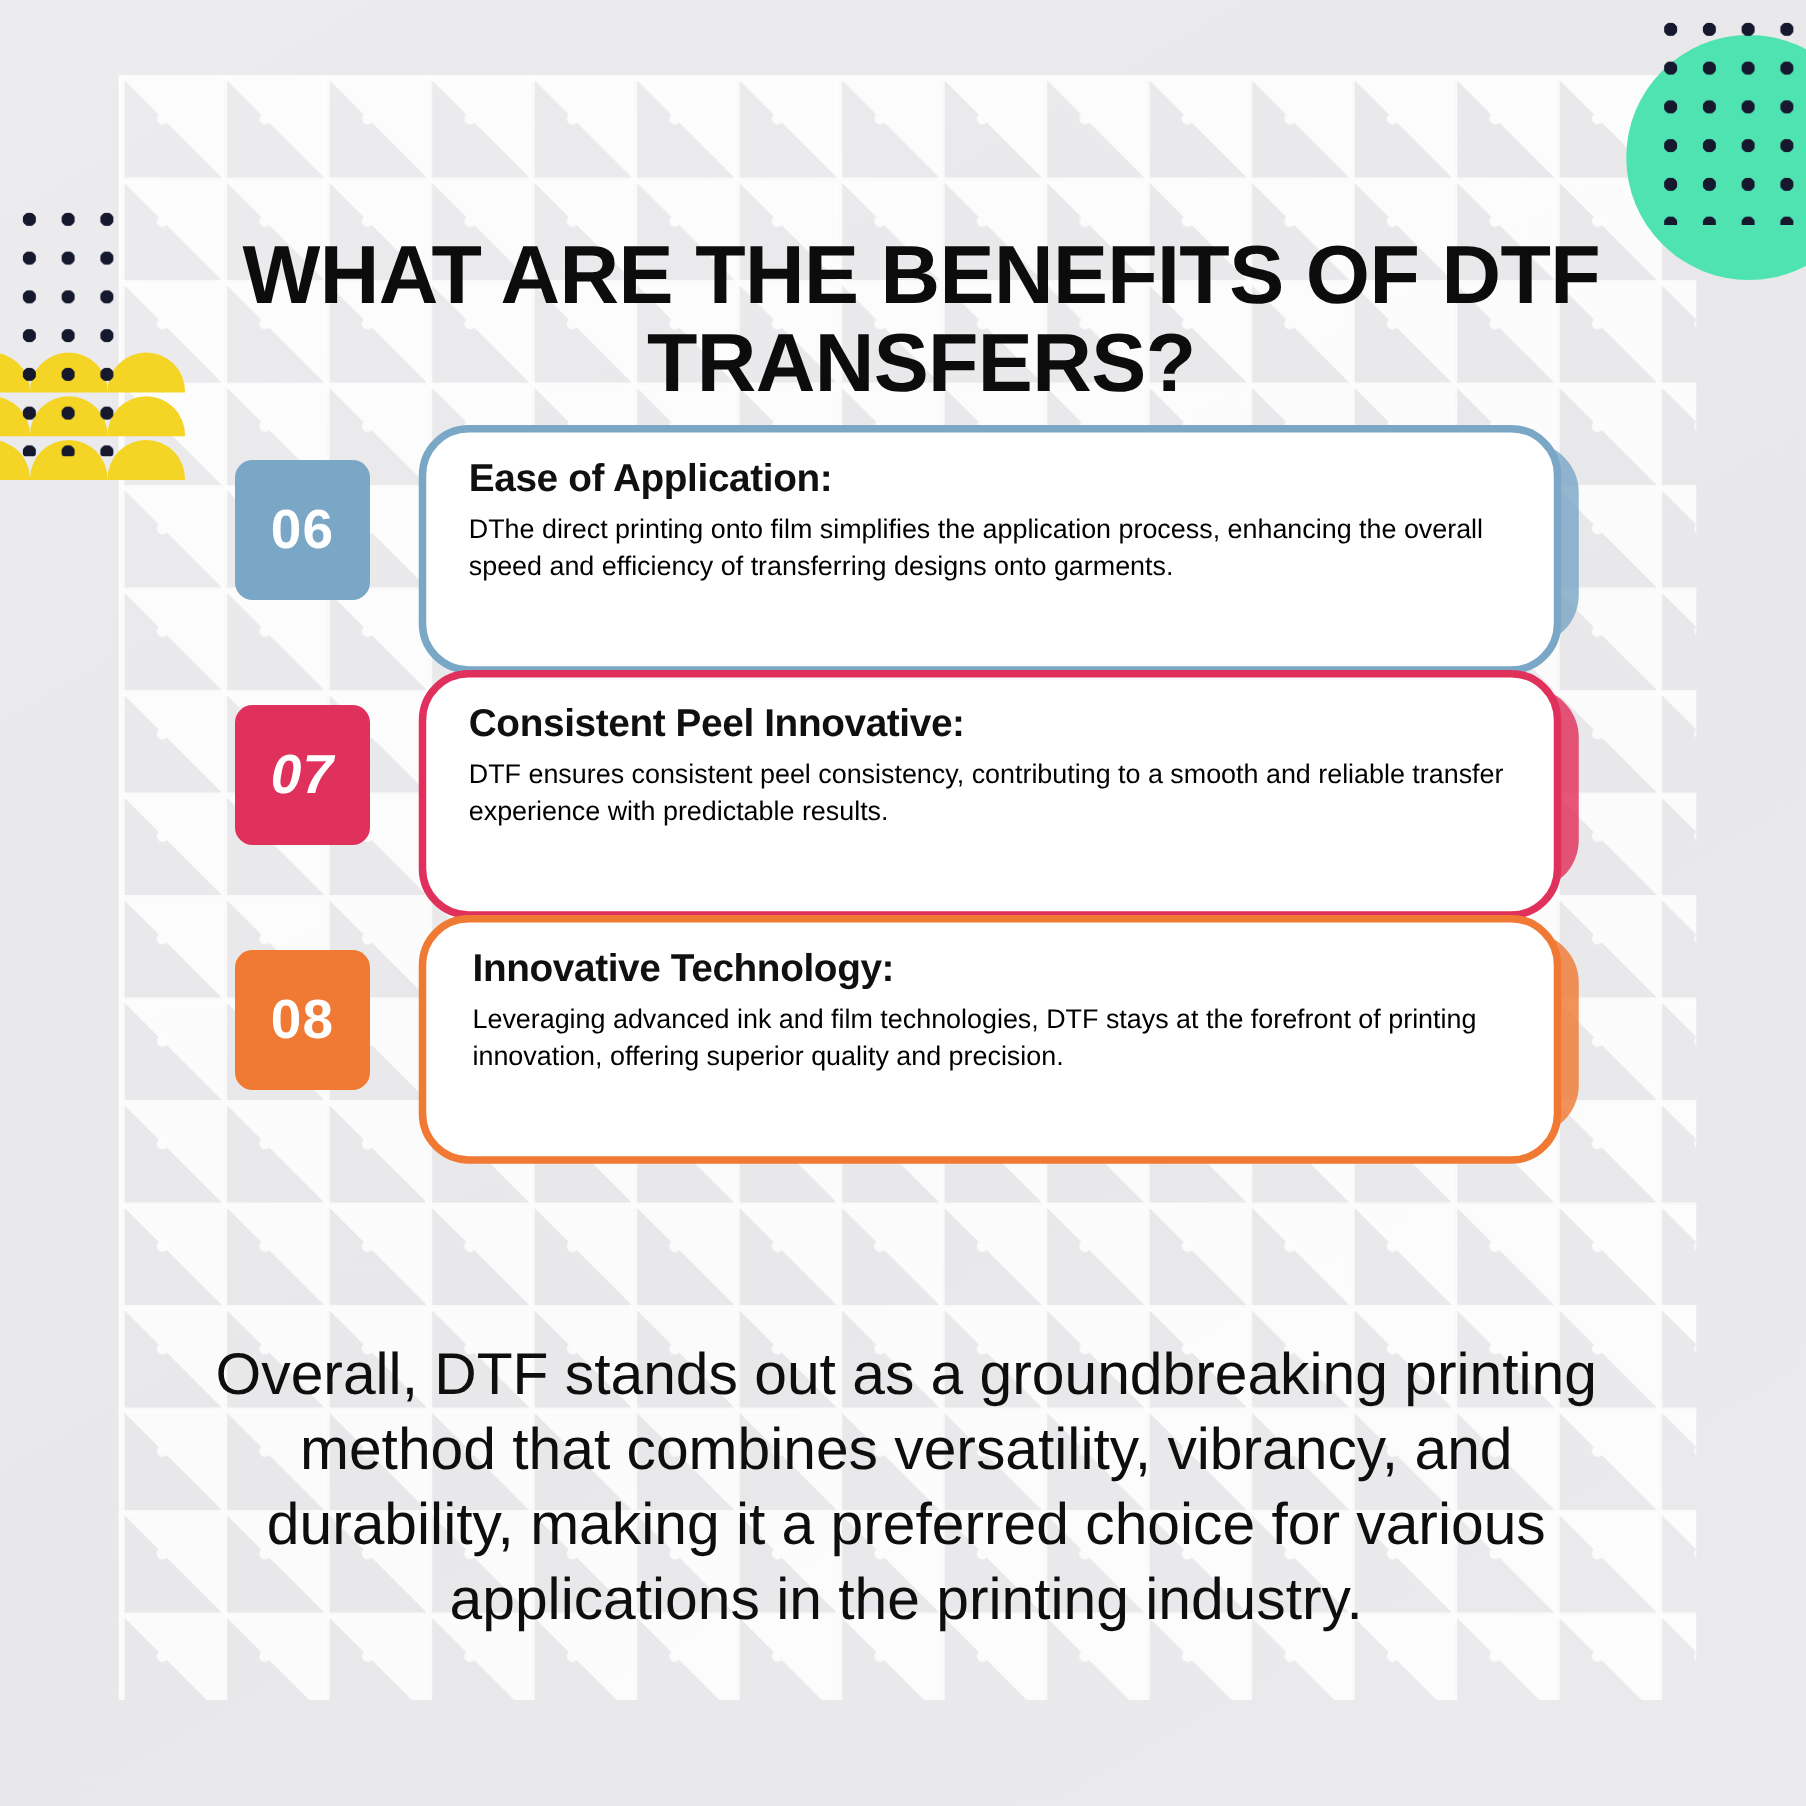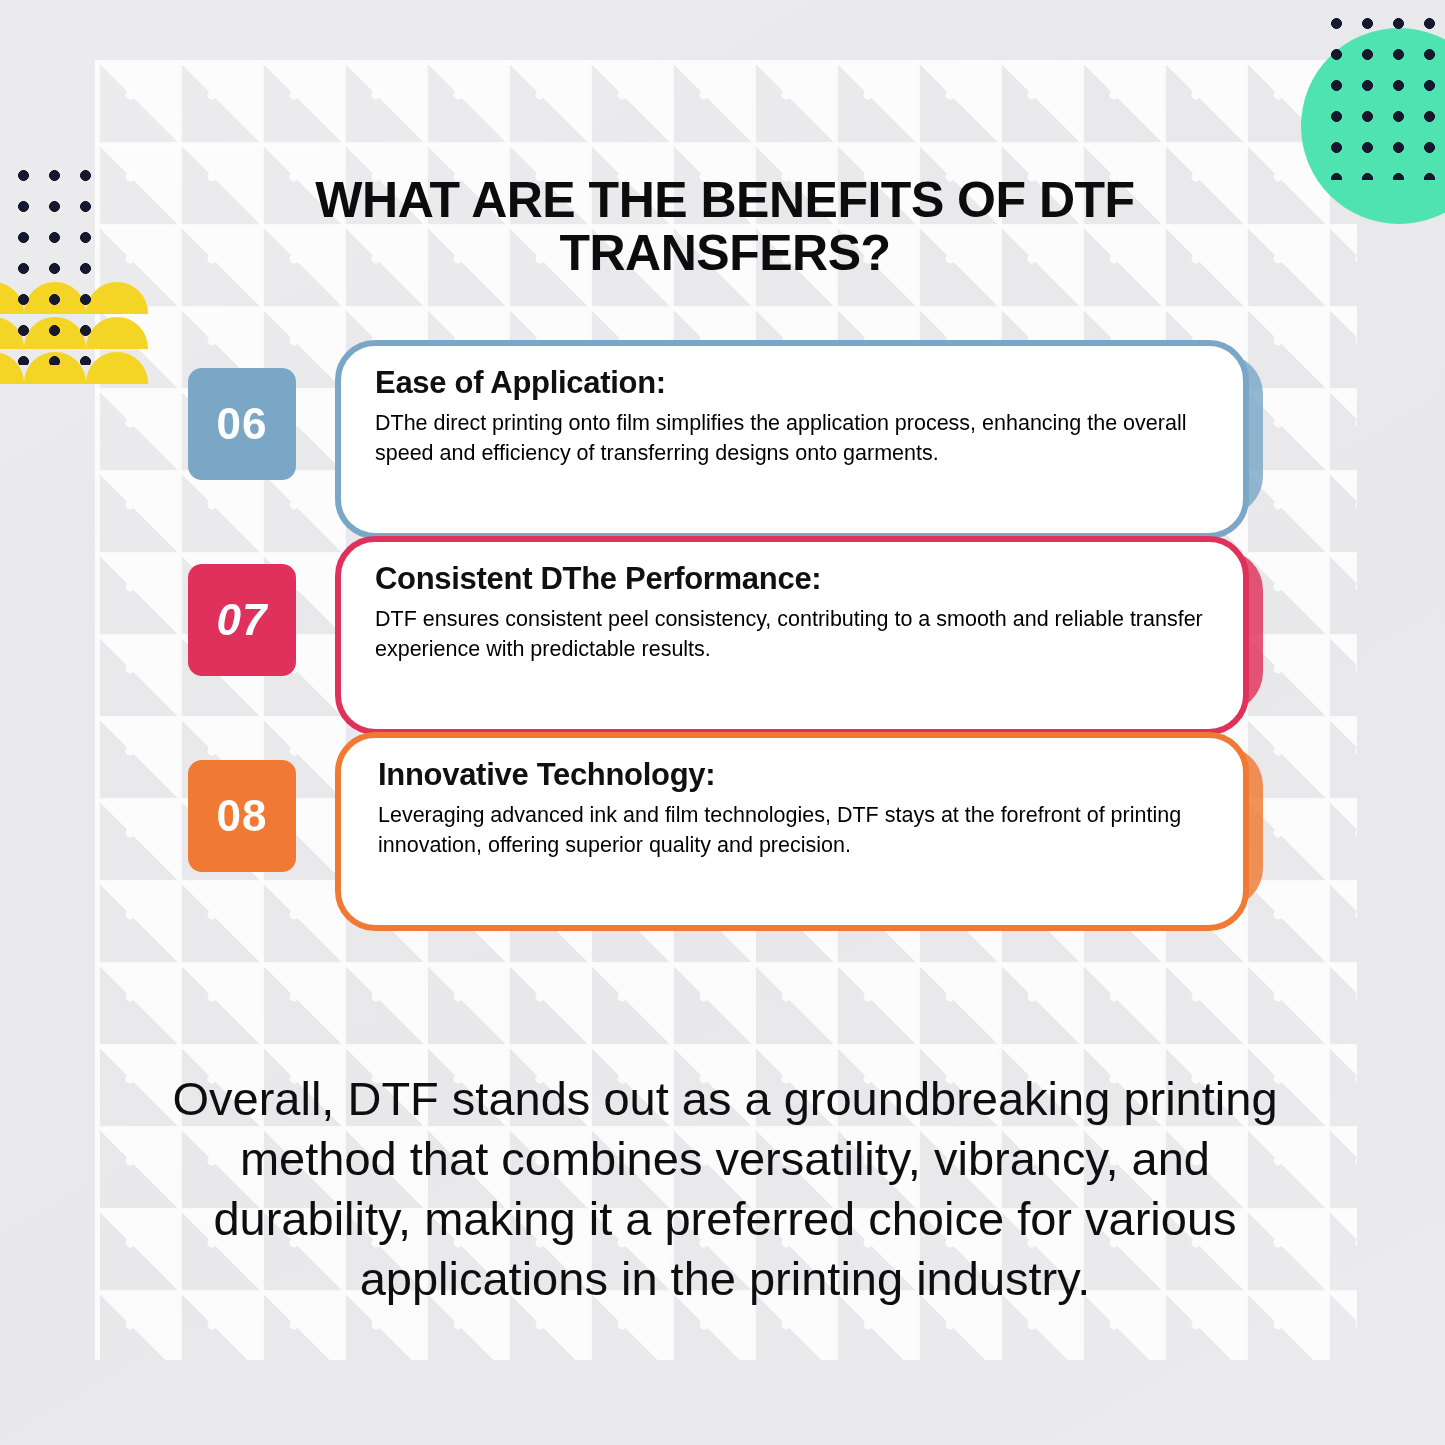--- a/index.html
+++ b/index.html
@@ -115,27 +115,27 @@
     width: 62px;
     height: 32px;
     background: #f4d424;
     border-radius: 62px 62px 0 0;
     flex: none;
   }
 
   
   .title {
     position: absolute;
-    left: 170px;
+    left: 182px;
     top: 140px;
     width: 1110px;
     text-align: center;
     font-family: "Liberation Sans", sans-serif;
     font-weight: 700;
-    font-size: 50px;
+    font-size: 66px;
     line-height: 1.07;
     letter-spacing: -0.5px;
     color: #0c0c0c;
     text-transform: uppercase;
     font-stretch: condensed;
     z-index: 5;
   }
 
   
   .cards {
@@ -268,21 +268,21 @@
       </div>
     </div>
 
     <div class="card-row">
       <div class="badge" style="background: rgb(224, 49, 92); font-style: italic;">
         <span>07</span>
       </div>
       <div class="panel-wrap">
         <div class="panel-shadow" style="background: rgb(224, 49, 92);"></div>
         <div class="panel" style="border-color: rgb(224, 49, 92);">
-          <p class="panel-title">Consistent DThe Performance:</p>
+          <p class="panel-title">Consistent Peel Innovative:</p>
           <p class="panel-body">DTF ensures consistent peel consistency, contributing to a smooth and reliable transfer experience with predictable results.</p>
         </div>
       </div>
     </div>
 
     <div class="card-row">
       <div class="badge" style="background: rgb(240, 122, 51); text-align: right;">
         <span>08</span>
       </div>
       <div class="panel-wrap">

